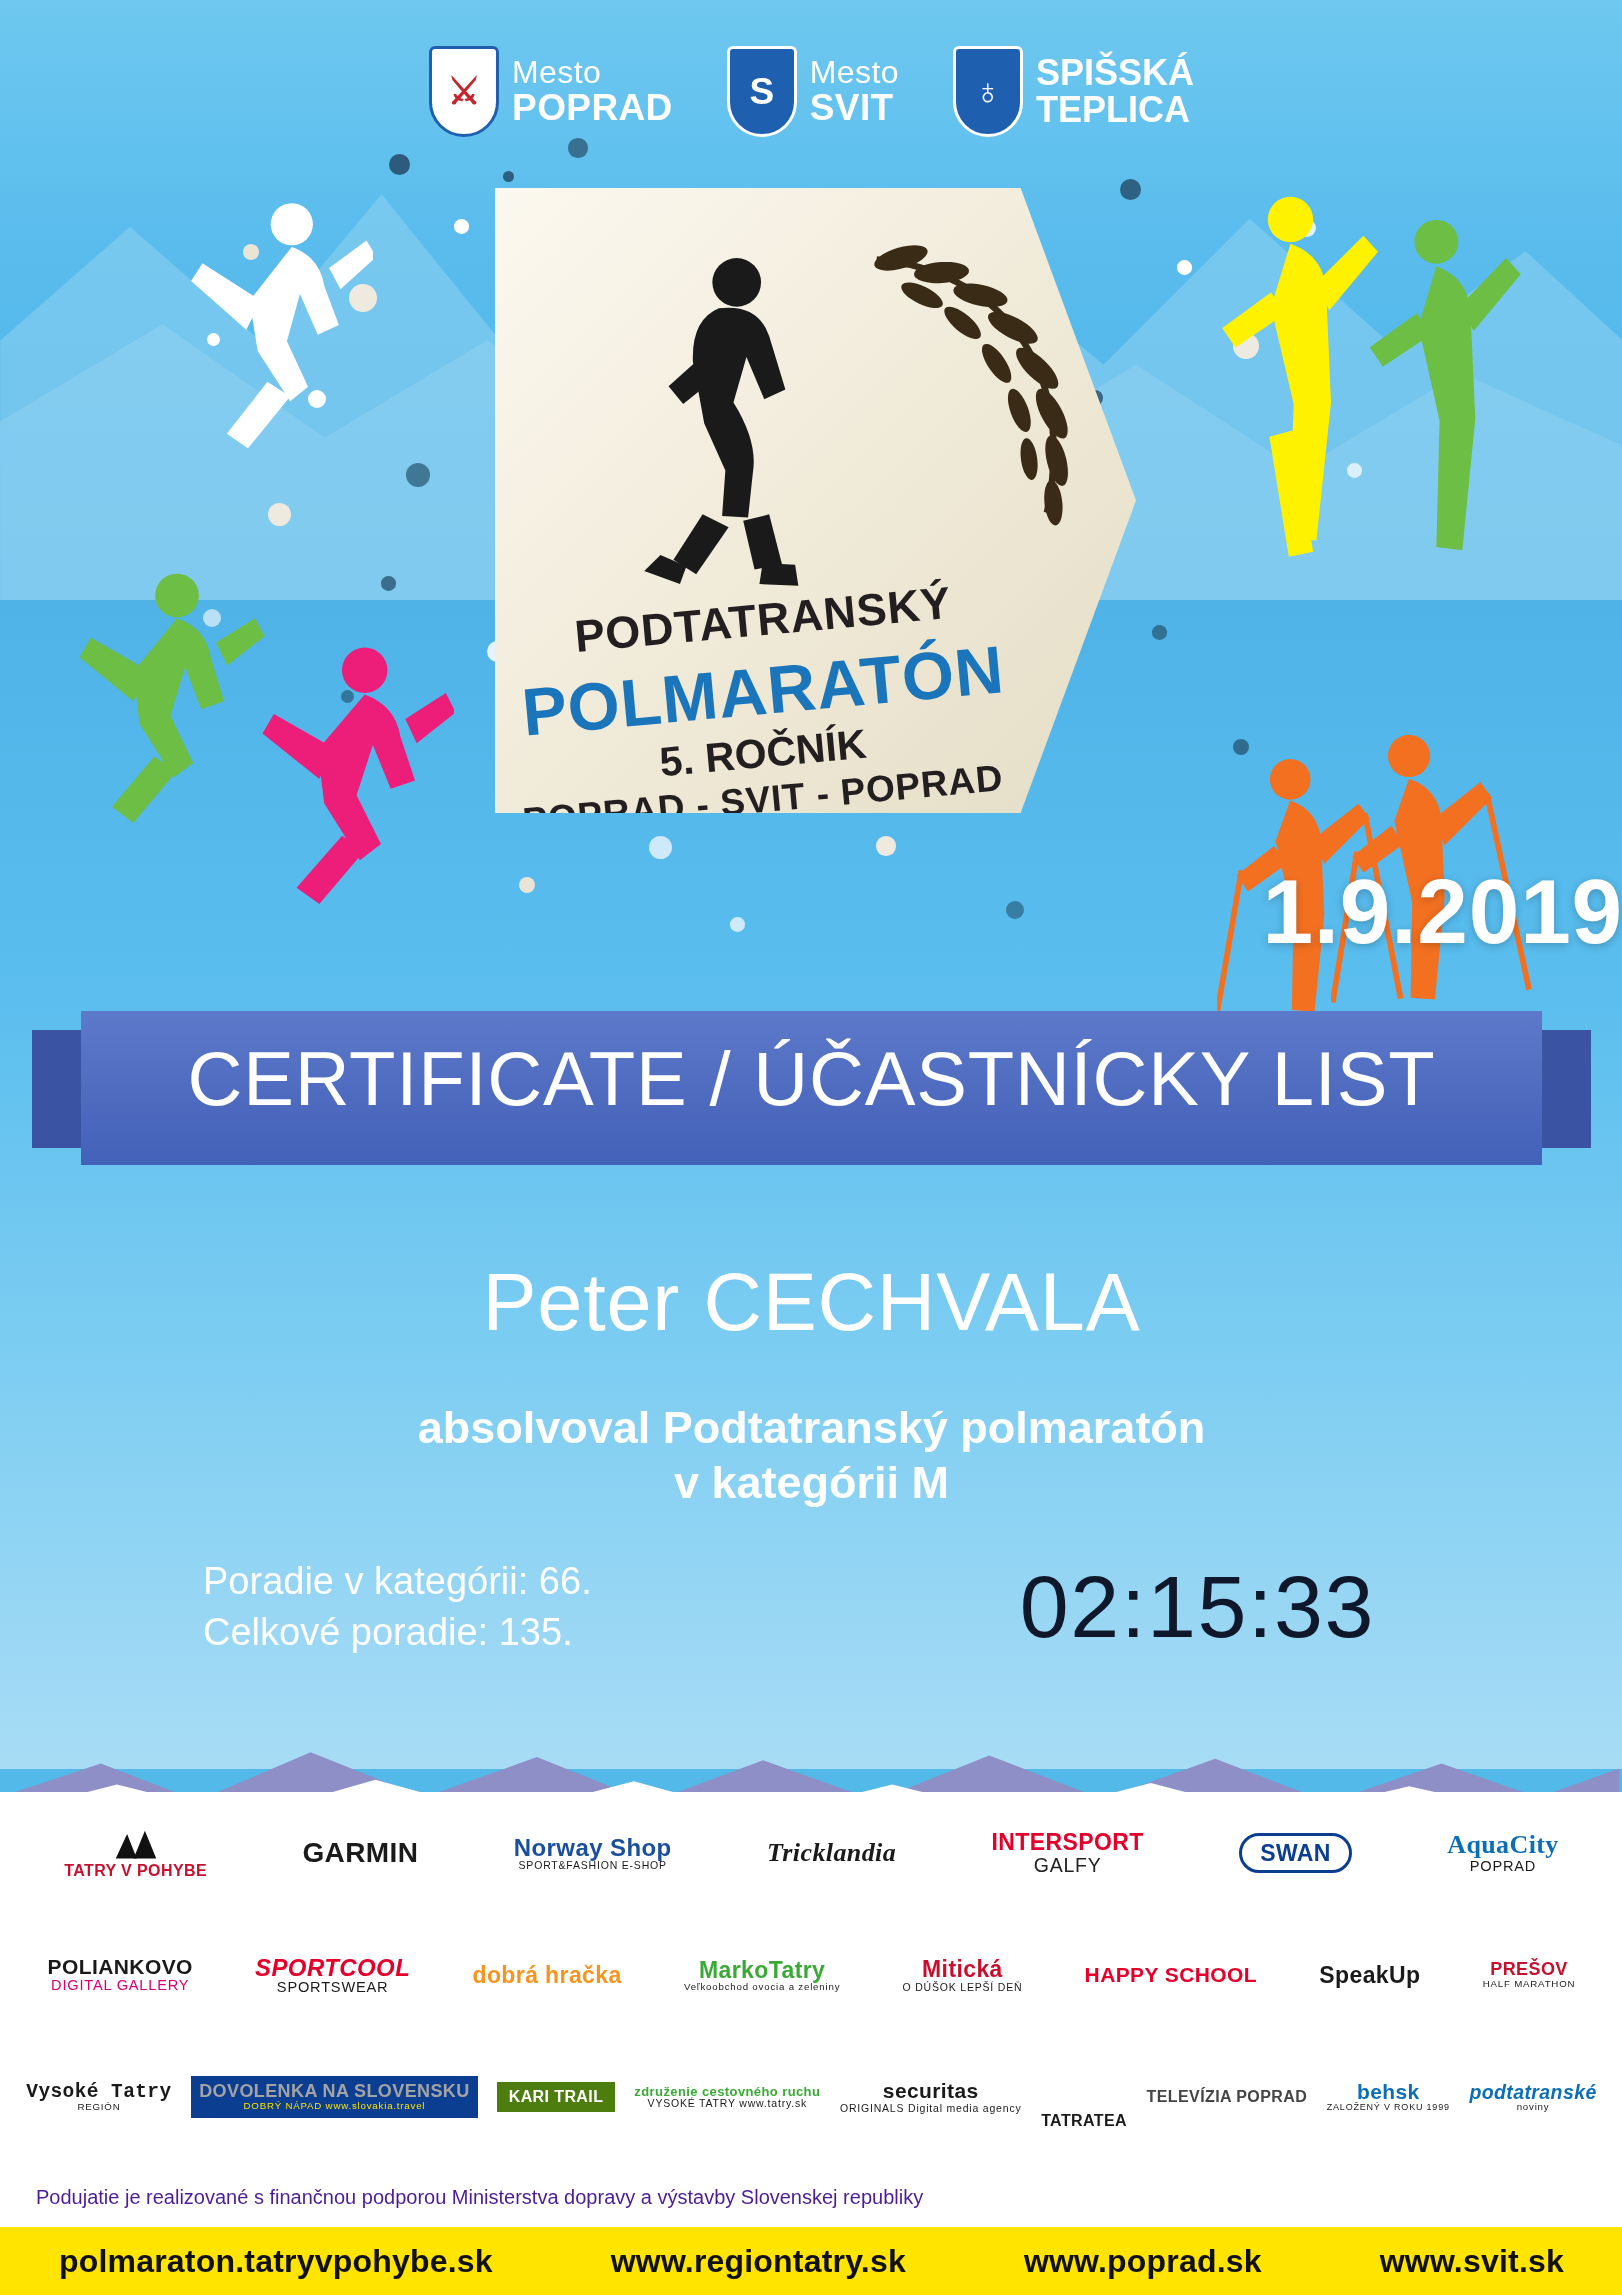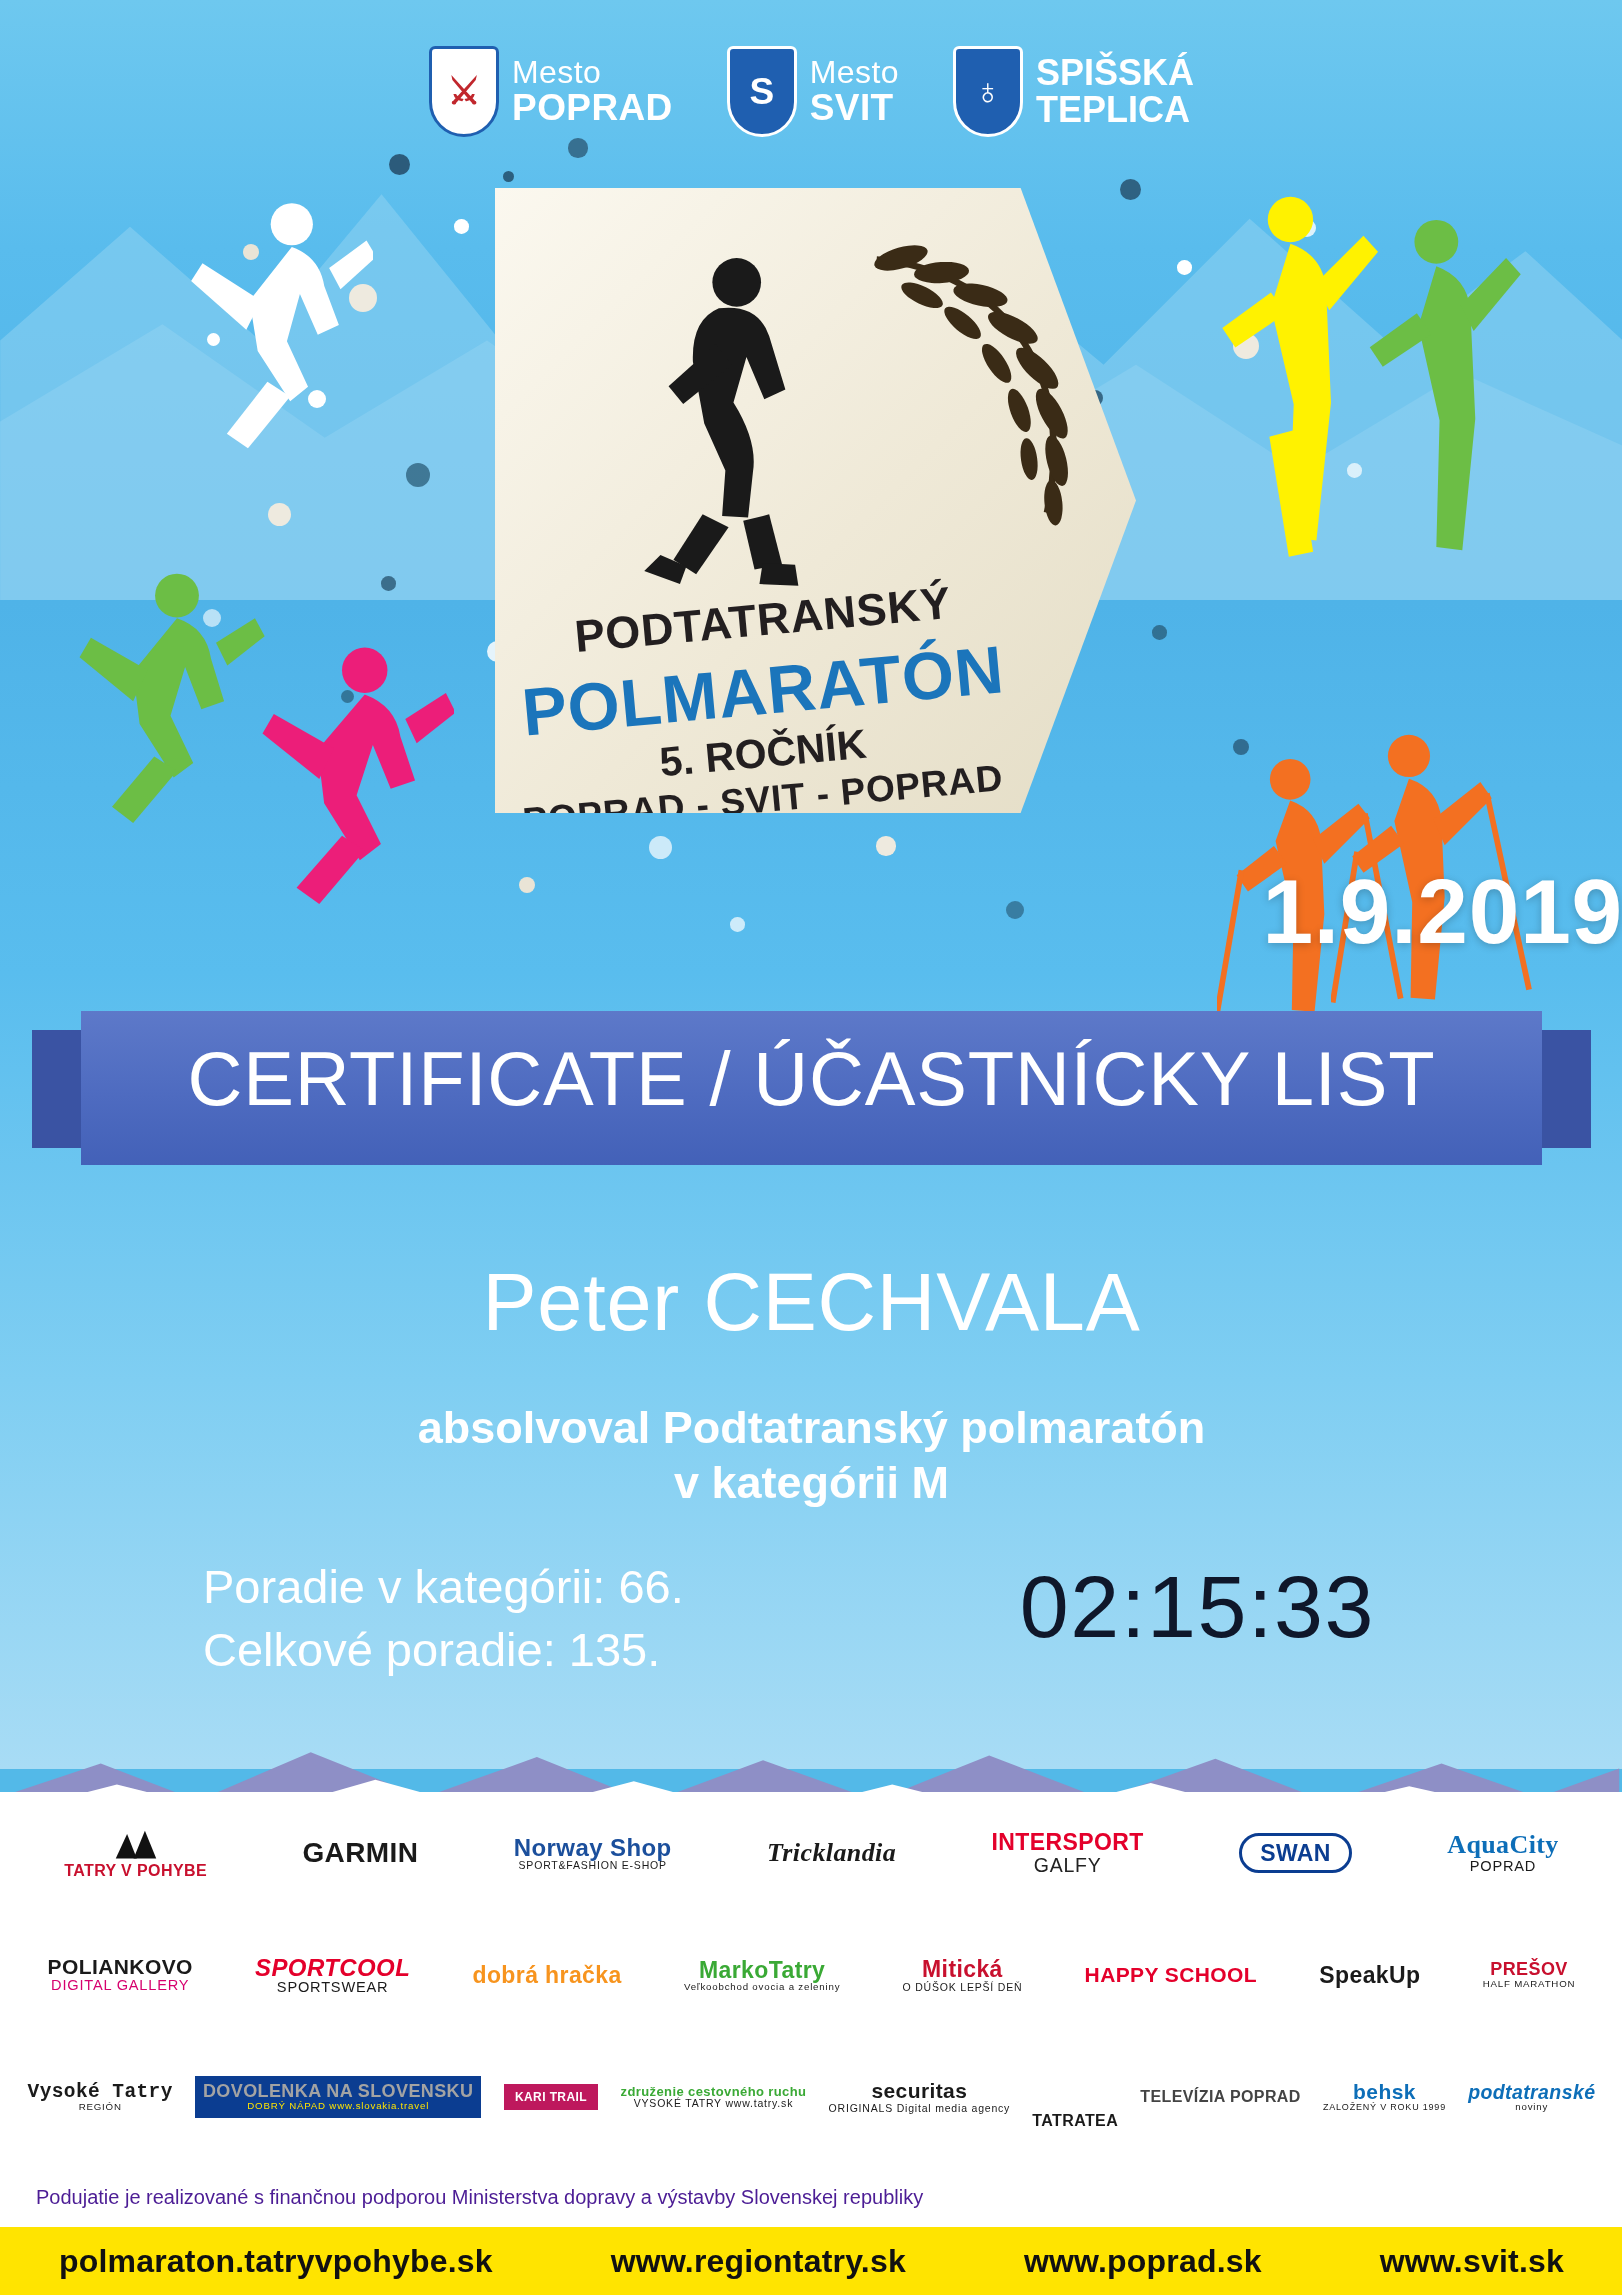--- a/index.html
+++ b/index.html
@@ -118,21 +118,21 @@
   .runner-name{
     position:absolute;left:0;top:1256px;width:1623px;text-align:center;z-index:16;
     color:#ffffff;font-size:81px;font-weight:400;letter-spacing:0.8px;
   }
   .subline{
     position:absolute;left:0;top:1388px;width:1623px;text-align:center;z-index:16;
     color:#ffffff;font-size:45px;font-weight:bold;line-height:1.22;margin-top:13px;
   }
   .stats{
     position:absolute;left:203px;top:1556px;width:665px;z-index:16;
-    color:#ffffff;font-size:47px;line-height:1.33;text-align:left;
+    color:#ffffff;font-size:38px;line-height:1.33;text-align:left;
   }
   .time{
     position:absolute;left:893px;top:1556px;width:609px;z-index:16;
     color:#0f172a;font-size:88px;font-weight:300;text-align:center;letter-spacing:1.6px;
   }
 
   
   .peaks{
     position:absolute;left:0;top:1728px;width:1623px;height:105px;z-index:17;
   }
@@ -472,21 +472,21 @@
     <div class="sprow">
       <div class="sp">
         <div class="l1" style="font-family:Liberation Mono, monospace;font-size:19.5px;">Vysoké Tatry</div>
         <div class="l2" style="font-size:9.7px;">REGIÓN</div>
       </div>
       <div class="sp" style="background:#0b3d91;padding:6.5px 8px;">
         <div class="l1" style="color:#a3a3a3;font-size:18px;">DOVOLENKA NA SLOVENSKU</div>
         <div class="l2" style="color:#ffe400;font-size:9.7px;">DOBRÝ NÁPAD  www.slovakia.travel</div>
       </div>
       <div class="sp">
-        <div class="l1" style="background:#be185d;color:#fff;padding:6.5px 11.4px;font-size:12px;">KARI TRAIL</div>
+        <div class="l1" style="background:#4d7c0f;color:#fff;padding:6.5px 11.4px;font-size:16px;">KARI TRAIL</div>
       </div>
       <div class="sp">
         <div class="l1" style="color:#3aa935;font-size:13px;">združenie cestovného ruchu</div>
         <div class="l2" style="font-size:10.5px;">VYSOKÉ TATRY  www.tatry.sk</div>
       </div>
       <div class="sp">
         <div class="l1" style="font-size:21px;">securitas</div>
         <div class="l2" style="font-size:10.5px;">ORIGINALS  Digital media agency</div>
       </div>
       <div class="sp">

